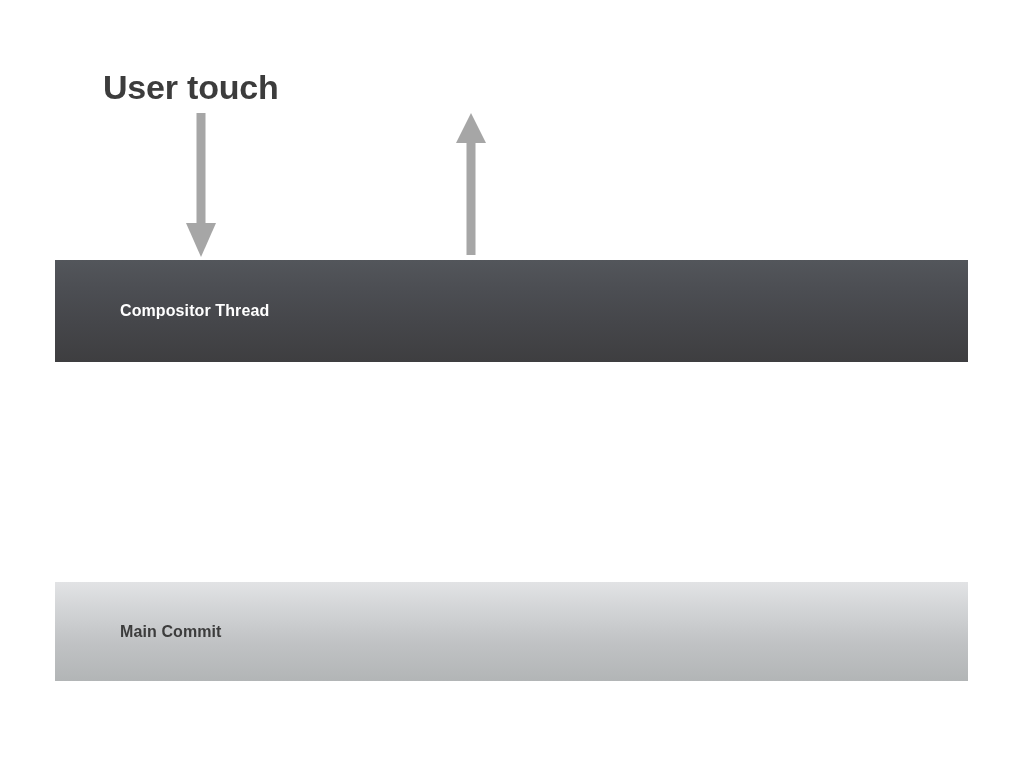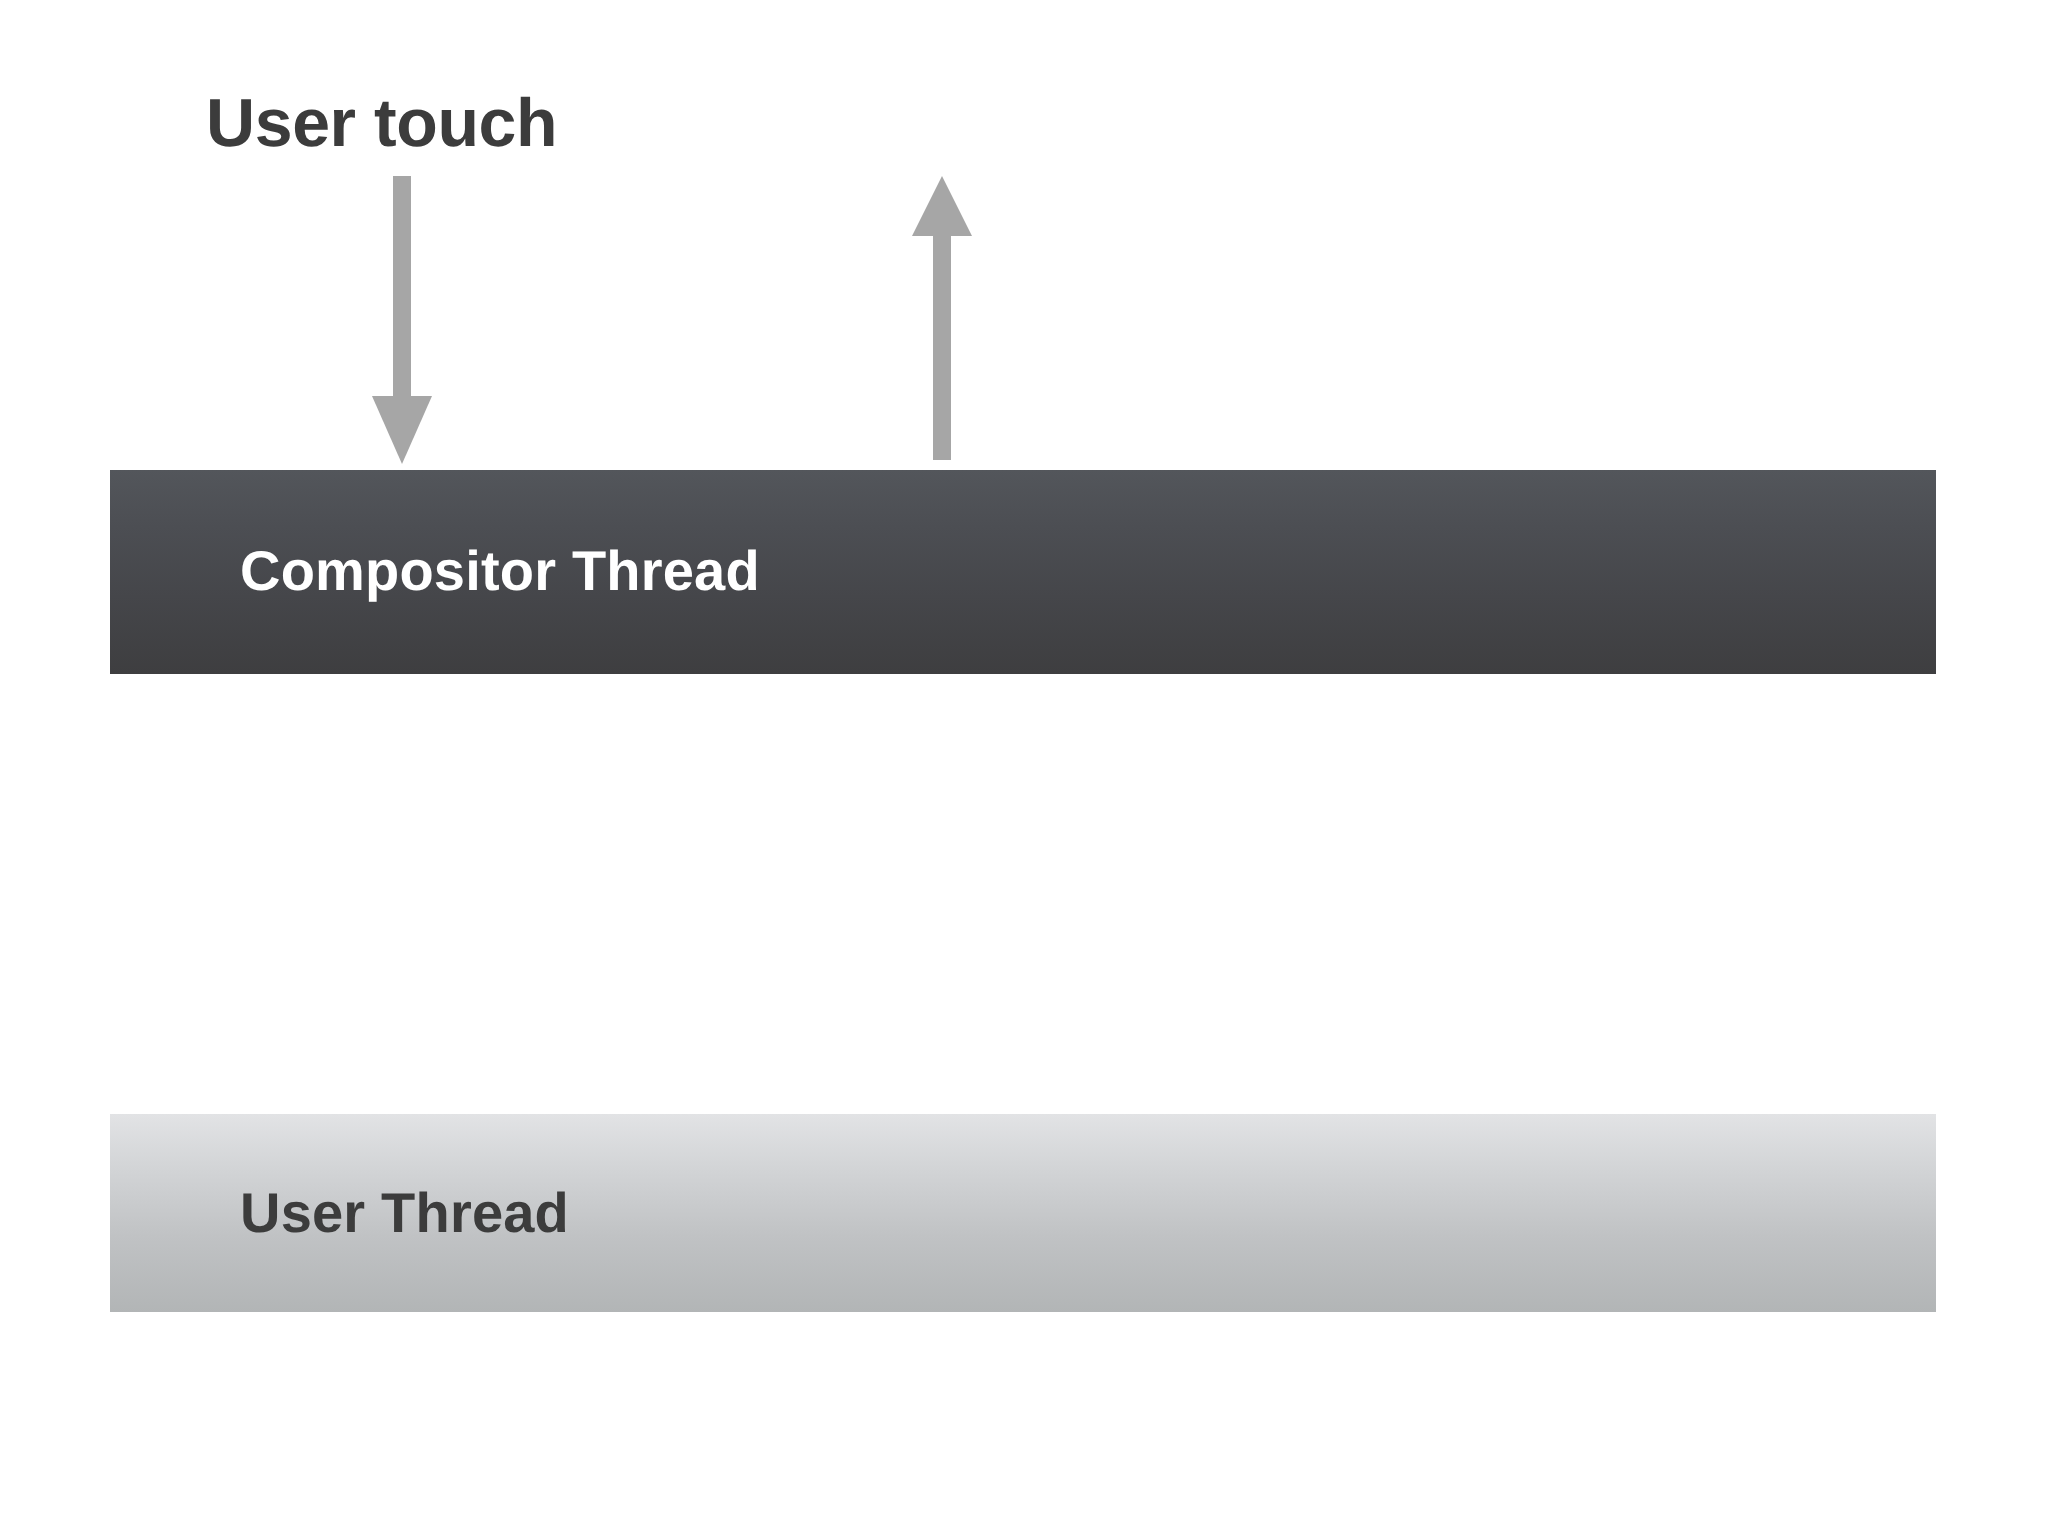--- a/index.html
+++ b/index.html
@@ -10,20 +10,21 @@
   }
   body {
     font-family: "Liberation Sans", sans-serif;
   }
   #canvas {
     position: relative;
     width: 1024px;
     height: 742px;
     background: #ffffff;
     overflow: hidden;
+    margin-top: 25px;
   }
 
   
   .annotation-label {
     position: absolute;
     font-family: "Liberation Sans", sans-serif;
     font-weight: bold;
     font-size: 34px;
     line-height: 40px;
     color: #3c3c3c;
@@ -56,21 +57,21 @@
   
   .thread-bar {
     position: absolute;
     box-sizing: border-box;
     display: flex;
     align-items: center;
   }
   .thread-bar-label {
     font-family: "Liberation Sans", sans-serif;
     font-weight: bold;
-    font-size: 28px;
+    font-size: 16px;
     line-height: 30px;
     white-space: nowrap;
     letter-spacing: 0.1px;
   }
 
   #bar-compositor-thread {
     left: 55px;
     top: 235px;
     width: 913px;
     height: 102px;
@@ -121,16 +122,16 @@
     <rect x="16.5" y="26" width="9" height="118" fill="#a6a6a6"></rect>
 
     <polygon points="21,2 36,32 6,32" fill="#a6a6a6"></polygon>
   </svg>
 
   <div id="bar-compositor-thread" class="thread-bar">
     <span class="thread-bar-label">Compositor Thread</span>
   </div>
 
   <div id="bar-main-thread" class="thread-bar">
-    <span class="thread-bar-label">User Thread</span>
+    <span class="thread-bar-label">Main Commit</span>
   </div>
 
 </div>
 
 </body></html>

